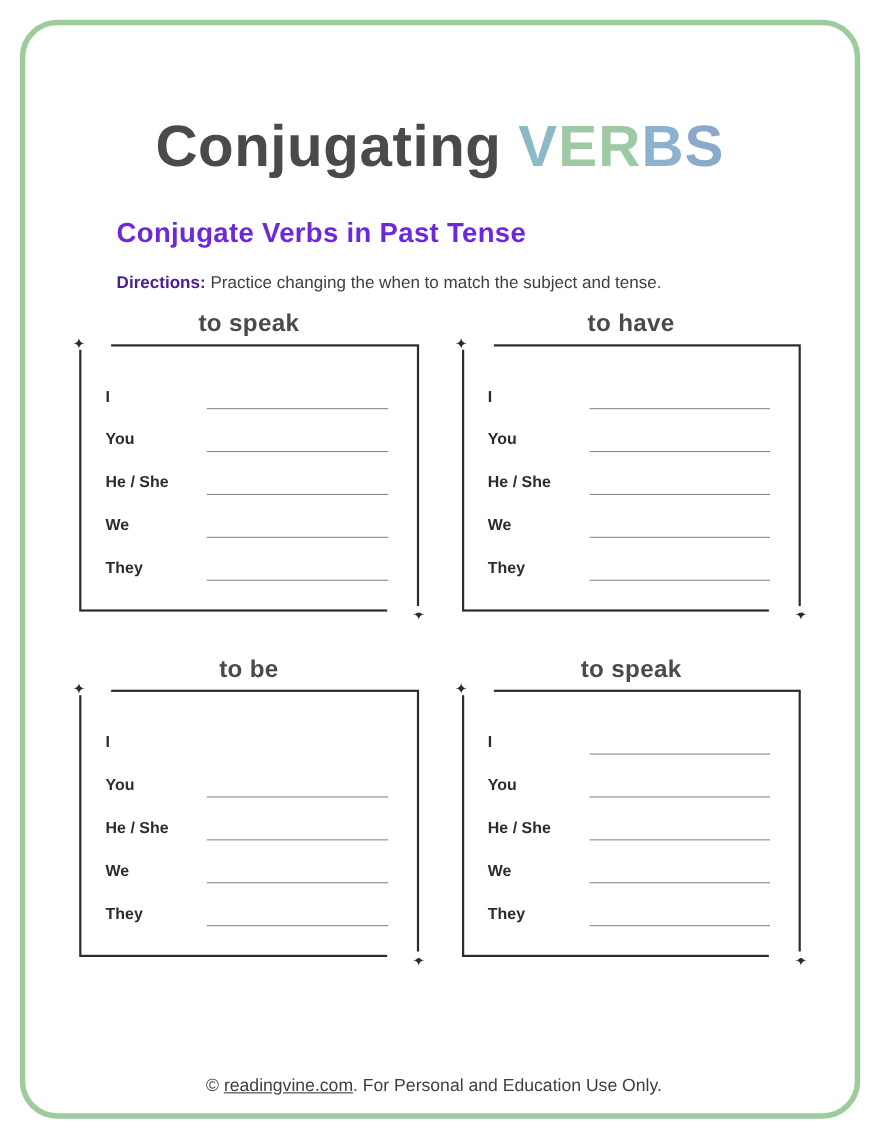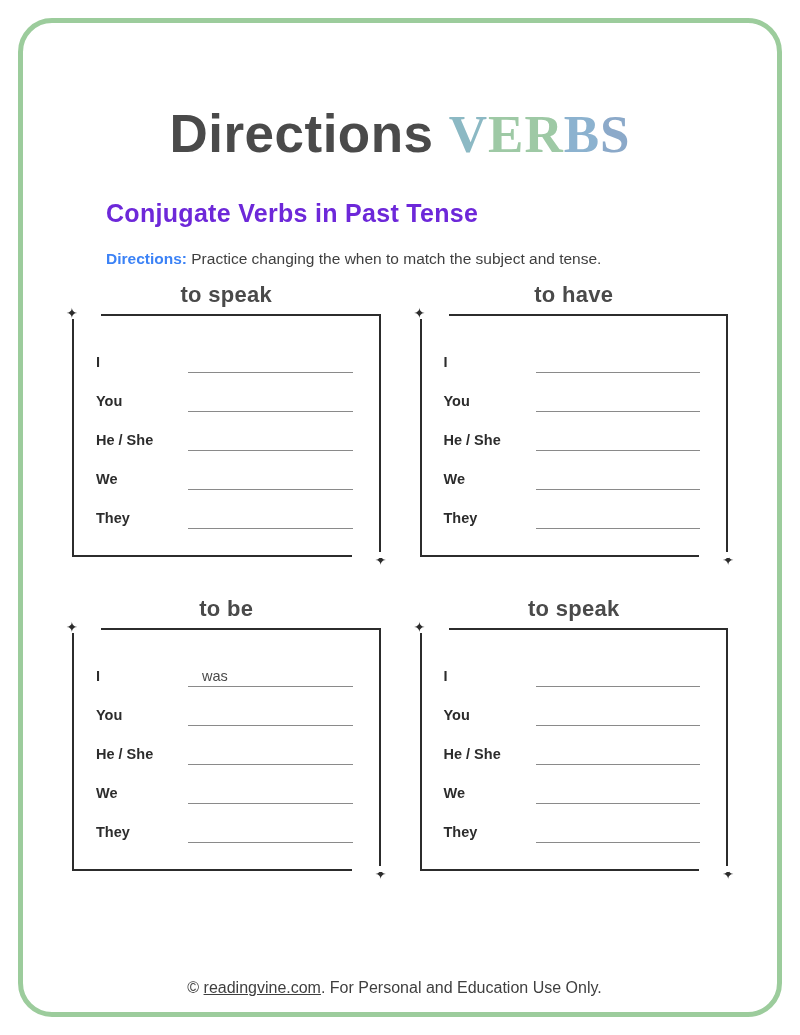--- a/index.html
+++ b/index.html
@@ -46,21 +46,20 @@
     font-size: 53px;
     font-weight: bold;
     letter-spacing: 0.5px;
     color: #4a4a4a;
     margin: 30px 0 0 0;
     line-height: 1.05;
     white-space: nowrap;
   }
   .title .word-verbs {
     letter-spacing: 1px;
-    font-family: Liberation Serif, serif;
   }
   .title .l1 { color: #8cb9c4; }
   .title .l2 { color: #9ec9a5; }
   .title .l3 { color: #9ec9a5; }
   .title .l4 { color: #8cb2cf; }
   .title .l5 { color: #8ba9c9; }
 
   
   .intro {
     text-align: center;
@@ -82,21 +81,21 @@
     color: #6d28d9;
     letter-spacing: 0.3px;
   }
 
   .directions {
     margin: 22px 0 0 34px;
     font-size: 15.5px;
     color: #3f3f3f;
   }
   .directions .dir-label {
-    color: #3b82f6;
+    color: #4c1d95;
     font-weight: bold;
   }
 
   
   .grid {
     margin-top: 14px;
     display: grid;
     grid-template-columns: 1fr 1fr;
     column-gap: 26px;
     row-gap: 8px;
@@ -198,21 +197,21 @@
 </style>
 </head>
 <body>
 
 <div class="page">
   <div class="border-frame"></div>
 
   <div class="content">
 
     <h1 class="title">
-      <span>Directions </span><span class="word-verbs"><span class="l1">V</span><span class="l2">E</span><span class="l3">R</span><span class="l4">B</span><span class="l5">S</span></span>
+      <span>Conjugating </span><span class="word-verbs"><span class="l1">V</span><span class="l2">E</span><span class="l3">R</span><span class="l4">B</span><span class="l5">S</span></span>
     </h1>
 
 
     <div class="section-heading">Conjugate Verbs in Past Tense</div>
 
     <div class="directions">
       <span class="dir-label">Directions:</span><span> Practice changing the when to match the subject and tense.</span>
     </div>
 
     <div class="grid">
@@ -293,23 +292,20 @@
         </div>
       </div>
 
       <div class="verb-block">
         <div class="verb-title">to be</div>
         <div class="verb-box">
           <span class="spark tl">✦</span>
           <span class="spark br">✦</span>
           <div class="row">
             <div class="pronoun">I</div>
-            <div class="answer-line">
-                <span class="answer-text">was</span>
-              </div>
           </div>
           <div class="row">
             <div class="pronoun">You</div>
             <div class="answer-line">
                 <span class="answer-text"></span>
               </div>
           </div>
           <div class="row">
             <div class="pronoun">He / She</div>
             <div class="answer-line">

